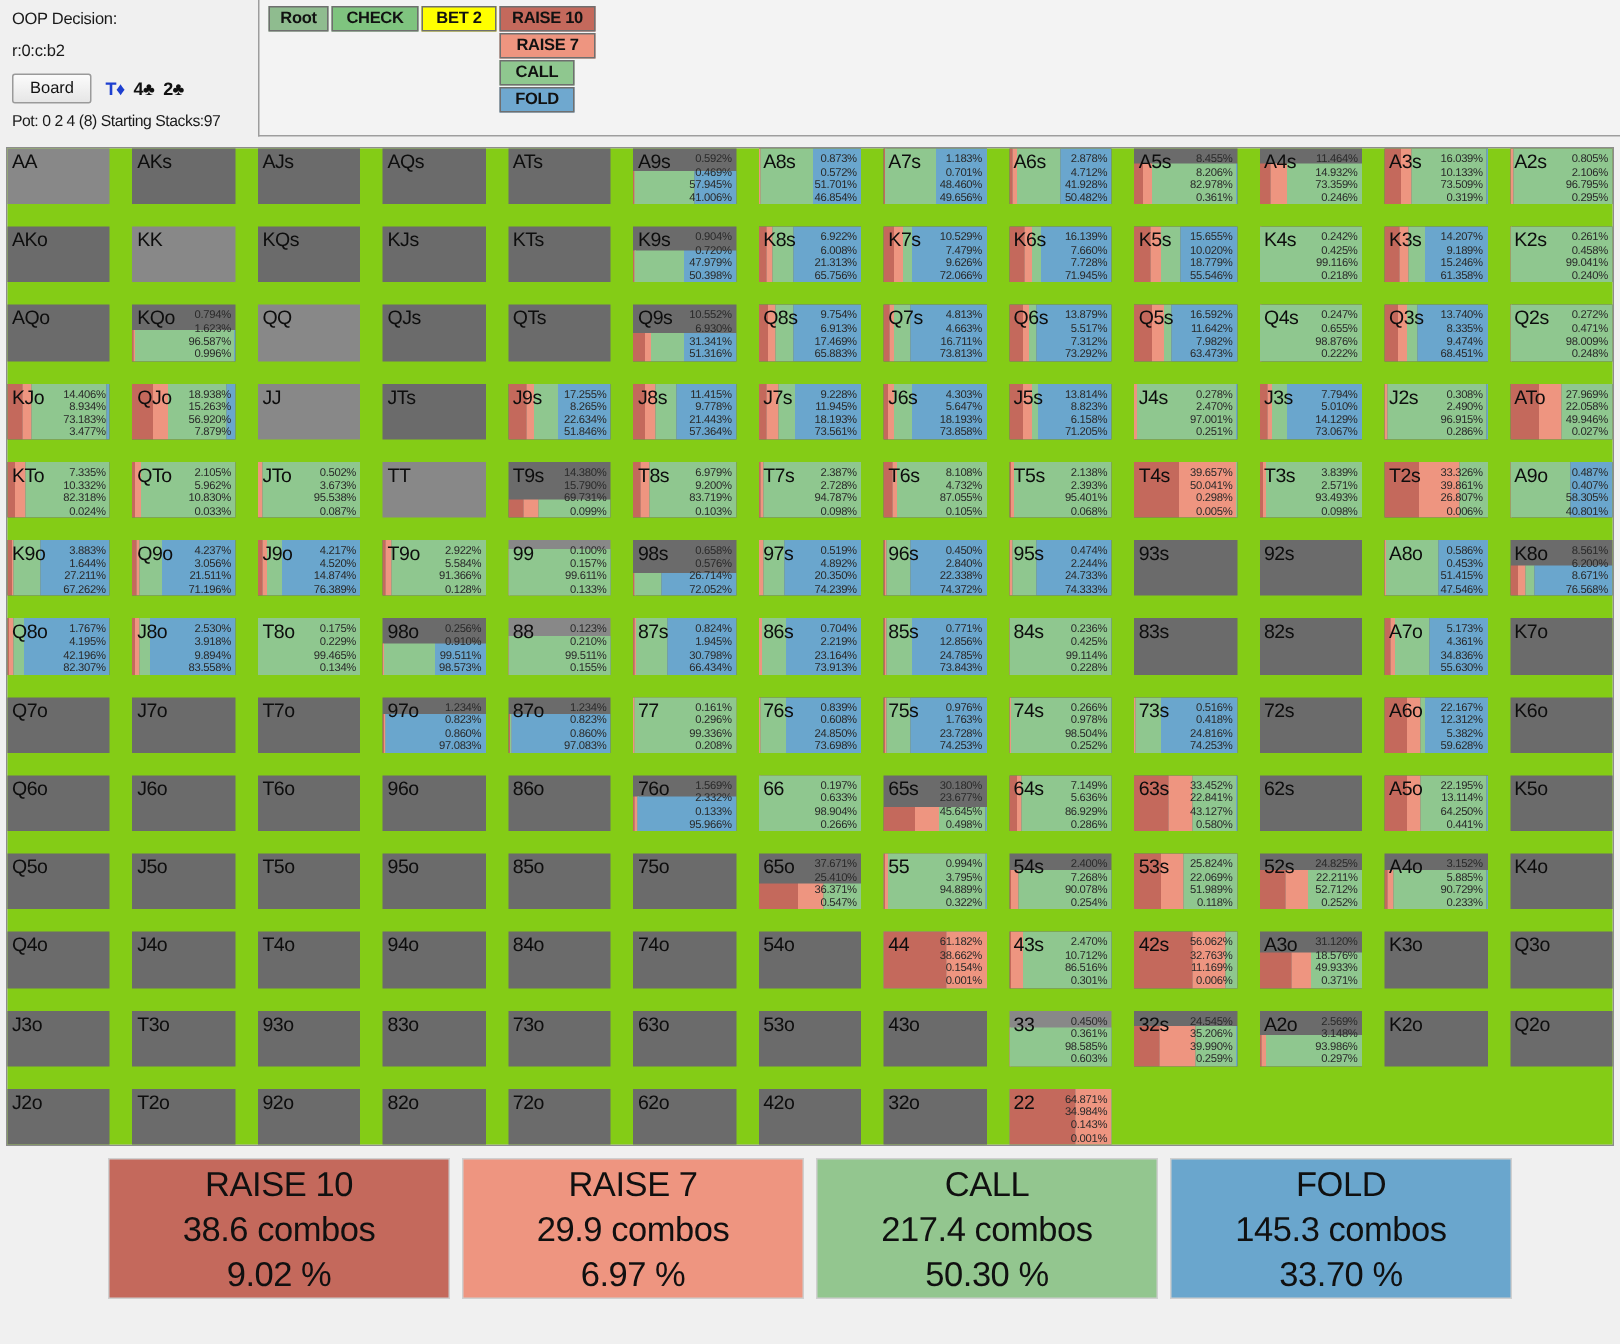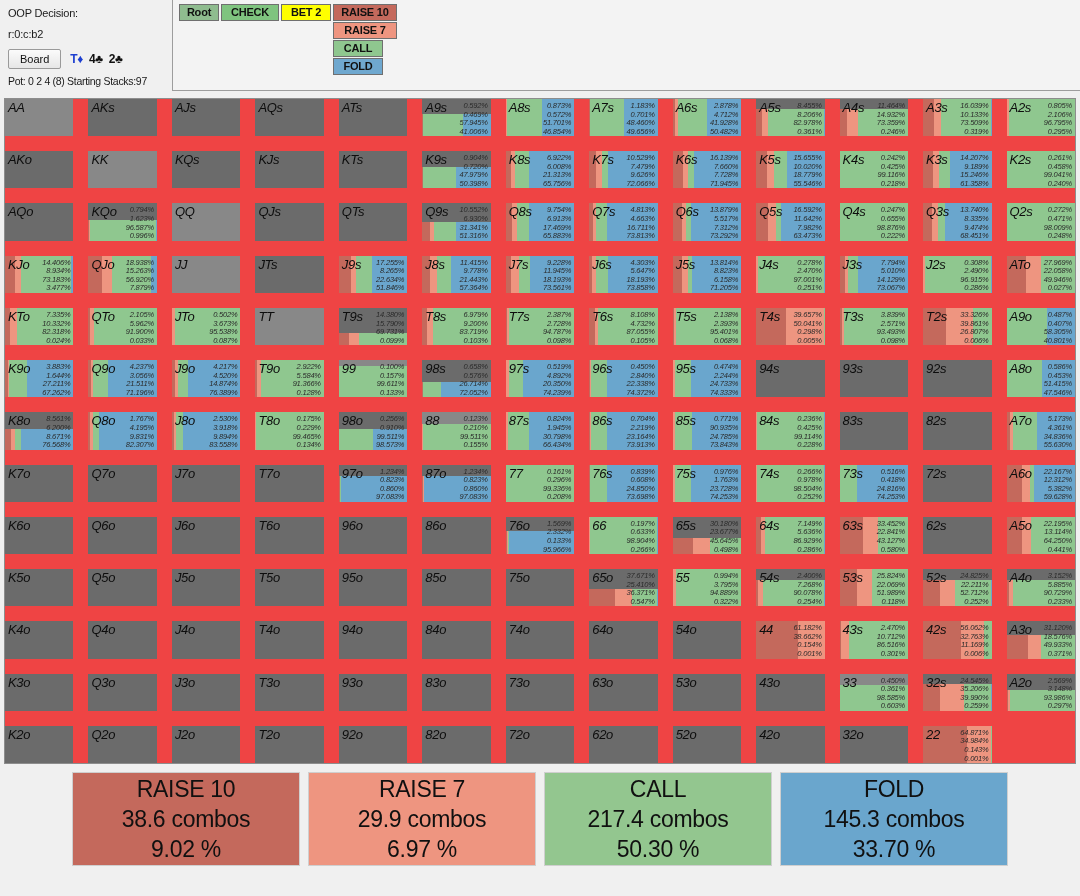--- a/index.html
+++ b/index.html
@@ -43,21 +43,21 @@
     position:absolute;left:4px;top:98px;
     width:1072px;height:666px;
     background:#6e6e6e;border:1px solid #8d8d8d;
     box-sizing:border-box;
   }
   #grid{
     display:grid;
     grid-template-columns:repeat(13,1fr);
     grid-template-rows:repeat(13,1fr);
     width:100%;height:100%;
-    gap:15px;background:#ef4444;font-style:italic;
+    gap:15px;background:#84cc16;
   }
   .cell{
     position:relative;overflow:hidden;
     background:#6b6b6b;
   }
   .cell.pair{background:#888888;}
   .bars{position:absolute;left:0;right:0;bottom:0;display:flex;}
   .bar{height:100%;}
   .lbl{
     position:absolute;left:3px;top:1px;
@@ -720,21 +720,21 @@
       <div class="cell">
         <div class="bars" style="height: 100%;">
           <div class="bar" style="width: 2.105%; background: rgb(196, 105, 92);"></div>
           <div class="bar" style="width: 5.962%; background: rgb(238, 149, 128);"></div>
           <div class="bar" style="width: 91.9%; background: rgb(143, 199, 143);"></div>
           <div class="bar" style="width: 0.0329999%; background: rgb(106, 166, 205);"></div>
         </div>
         <div class="pcts">
           <div>2.105%</div>
           <div>5.962%</div>
-          <div>91.900%</div>
+          <div>10.830%</div>
           <div>0.033%</div>
         </div>
         <div class="lbl">QTo</div>
       </div>
       <div class="cell">
         <div class="bars" style="height: 100%;">
           <div class="bar" style="width: 0.503006%; background: rgb(196, 105, 92);"></div>
           <div class="bar" style="width: 3.68036%; background: rgb(238, 149, 128);"></div>
           <div class="bar" style="width: 95.7295%; background: rgb(143, 199, 143);"></div>
           <div class="bar" style="width: 0.0871743%; background: rgb(106, 166, 205);"></div>
@@ -1014,23 +1014,20 @@
         </div>
         <div class="pcts">
           <div>0.474%</div>
           <div>2.244%</div>
           <div>24.733%</div>
           <div>74.333%</div>
         </div>
         <div class="lbl">95s</div>
       </div>
       <div class="cell">
-        <div class="lbl">94s</div>
-      </div>
-      <div class="cell">
         <div class="lbl">93s</div>
       </div>
       <div class="cell">
         <div class="lbl">92s</div>
       </div>
       <div class="cell">
         <div class="bars" style="height: 100%;">
           <div class="bar" style="width: 0.586%; background: rgb(196, 105, 92);"></div>
           <div class="bar" style="width: 0.453%; background: rgb(238, 149, 128);"></div>
           <div class="bar" style="width: 51.415%; background: rgb(143, 199, 143);"></div>
@@ -1062,21 +1059,21 @@
       <div class="cell">
         <div class="bars" style="height: 100%;">
           <div class="bar" style="width: 1.80122%; background: rgb(196, 105, 92);"></div>
           <div class="bar" style="width: 4.27625%; background: rgb(238, 149, 128);"></div>
           <div class="bar" style="width: 10.0214%; background: rgb(143, 199, 143);"></div>
           <div class="bar" style="width: 83.9011%; background: rgb(106, 166, 205);"></div>
         </div>
         <div class="pcts">
           <div>1.767%</div>
           <div>4.195%</div>
-          <div>9.831%</div>
+          <div>42.196%</div>
           <div>82.307%</div>
         </div>
         <div class="lbl">Q8o</div>
       </div>
       <div class="cell">
         <div class="bars" style="height: 100%;">
           <div class="bar" style="width: 2.53253%; background: rgb(196, 105, 92);"></div>
           <div class="bar" style="width: 3.92192%; background: rgb(238, 149, 128);"></div>
           <div class="bar" style="width: 9.9039%; background: rgb(143, 199, 143);"></div>
           <div class="bar" style="width: 83.6416%; background: rgb(106, 166, 205);"></div>
@@ -1166,21 +1163,21 @@
       </div>
       <div class="cell">
         <div class="bars" style="height: 100%;">
           <div class="bar" style="width: 0.756632%; background: rgb(196, 105, 92);"></div>
           <div class="bar" style="width: 2.45341%; background: rgb(238, 149, 128);"></div>
           <div class="bar" style="width: 24.3231%; background: rgb(143, 199, 143);"></div>
           <div class="bar" style="width: 72.4669%; background: rgb(106, 166, 205);"></div>
         </div>
         <div class="pcts">
           <div>0.771%</div>
-          <div>90.935%</div>
+          <div>12.856%</div>
           <div>24.785%</div>
           <div>73.843%</div>
         </div>
         <div class="lbl">85s</div>
       </div>
       <div class="cell">
         <div class="bars" style="height: 100%;">
           <div class="bar" style="width: 0.235993%; background: rgb(196, 105, 92);"></div>
           <div class="bar" style="width: 0.424987%; background: rgb(238, 149, 128);"></div>
           <div class="bar" style="width: 99.111%; background: rgb(143, 199, 143);"></div>
@@ -1585,23 +1582,20 @@
         <div class="lbl">T4o</div>
       </div>
       <div class="cell">
         <div class="lbl">94o</div>
       </div>
       <div class="cell">
         <div class="lbl">84o</div>
       </div>
       <div class="cell">
         <div class="lbl">74o</div>
-      </div>
-      <div class="cell">
-        <div class="lbl">64o</div>
       </div>
       <div class="cell">
         <div class="lbl">54o</div>
       </div>
       <div class="cell pair">
         <div class="bars" style="height: 100%;">
           <div class="bar" style="width: 61.1826%; background: rgb(196, 105, 92);"></div>
           <div class="bar" style="width: 38.6624%; background: rgb(238, 149, 128);"></div>
           <div class="bar" style="width: 0.154002%; background: rgb(143, 199, 143);"></div>
           <div class="bar" style="width: 0.001%; background: rgb(106, 166, 205);"></div>
@@ -1750,23 +1744,20 @@
         <div class="lbl">92o</div>
       </div>
       <div class="cell">
         <div class="lbl">82o</div>
       </div>
       <div class="cell">
         <div class="lbl">72o</div>
       </div>
       <div class="cell">
         <div class="lbl">62o</div>
-      </div>
-      <div class="cell">
-        <div class="lbl">52o</div>
       </div>
       <div class="cell">
         <div class="lbl">42o</div>
       </div>
       <div class="cell">
         <div class="lbl">32o</div>
       </div>
       <div class="cell pair">
         <div class="bars" style="height: 100%;">
           <div class="bar" style="width: 64.8716%; background: rgb(196, 105, 92);"></div>

